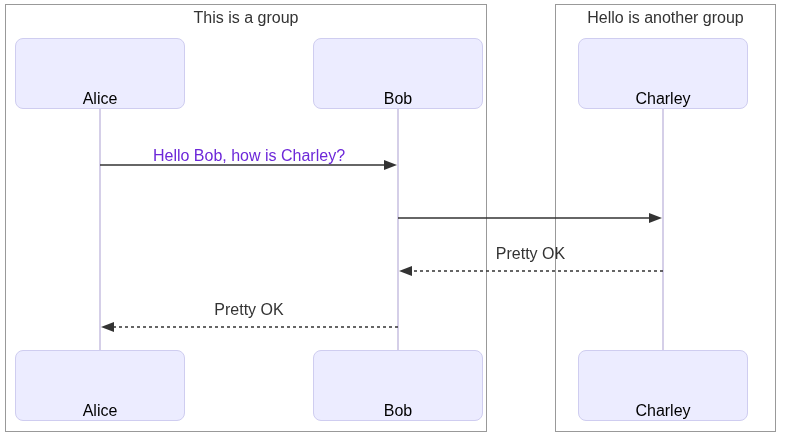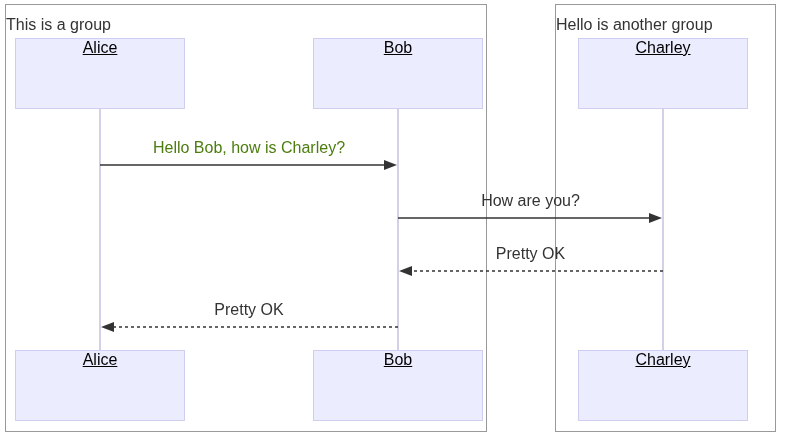--- a/index.html
+++ b/index.html
@@ -20,41 +20,40 @@
     box-sizing: border-box;
     border: 1px solid #999999;
     background: transparent;
     z-index: 1;
   }
   .group-title {
     position: absolute;
     top: 3px;
     left: 0;
     width: 100%;
+    text-align: center;
     font-size: 16px;
     line-height: 19px;
     color: #333333;
     z-index: 2;
-    margin-top: 7px;
   }
   .lifeline {
     position: absolute;
     width: 2px;
     z-index: 2;
   }
   .actor-box {
     position: absolute;
     box-sizing: border-box;
     border: 1px solid;
-    border-radius: 0;
+    border-radius: 8px;
     display: flex;
-    align-items: flex-start;
+    align-items: flex-end;
     justify-content: center;
     z-index: 3;
-    text-decoration: underline;
   }
   .actor-label {
     font-size: 16px;
     color: #000000;
   }
   .arrow-layer {
     position: absolute;
     left: 0;
     top: 0;
     z-index: 5;
@@ -104,17 +103,16 @@
     <div class="actor-box" style="left: 313px; top: 350px; width: 170px; height: 71px; background: rgb(236, 236, 255); border-color: rgb(207, 205, 240);">
       <span class="actor-label" style="color: rgb(0, 0, 0);">Bob</span>
     </div>
     <div class="lifeline" style="left: 662px; top: 109px; height: 242px; background: rgb(213, 207, 232);"></div>
     <div class="actor-box" style="left: 578px; top: 38px; width: 170px; height: 71px; background: rgb(236, 236, 255); border-color: rgb(207, 205, 240);">
       <span class="actor-label" style="color: rgb(0, 0, 0);">Charley</span>
     </div>
     <div class="actor-box" style="left: 578px; top: 350px; width: 170px; height: 71px; background: rgb(236, 236, 255); border-color: rgb(207, 205, 240);">
       <span class="actor-label" style="color: rgb(0, 0, 0);">Charley</span>
     </div>
-    <div class="message-label" style="left: 249px; top: 138px; color: #4d7c0f;">Hello Bob, how is Charley?</div>
-    <div class="message-label" style="left: 530.5px; top: 191px; color: rgb(51, 51, 51);">How are you?</div>
+    <div class="message-label" style="left: 249px; top: 146px; color: #6d28d9;">Hello Bob, how is Charley?</div>
     <div class="message-label" style="left: 530.5px; top: 244px; color: rgb(51, 51, 51);">Pretty OK</div>
     <div class="message-label" style="left: 249px; top: 300px; color: rgb(51, 51, 51);">Pretty OK</div>
   </div>
 
 </body></html>

